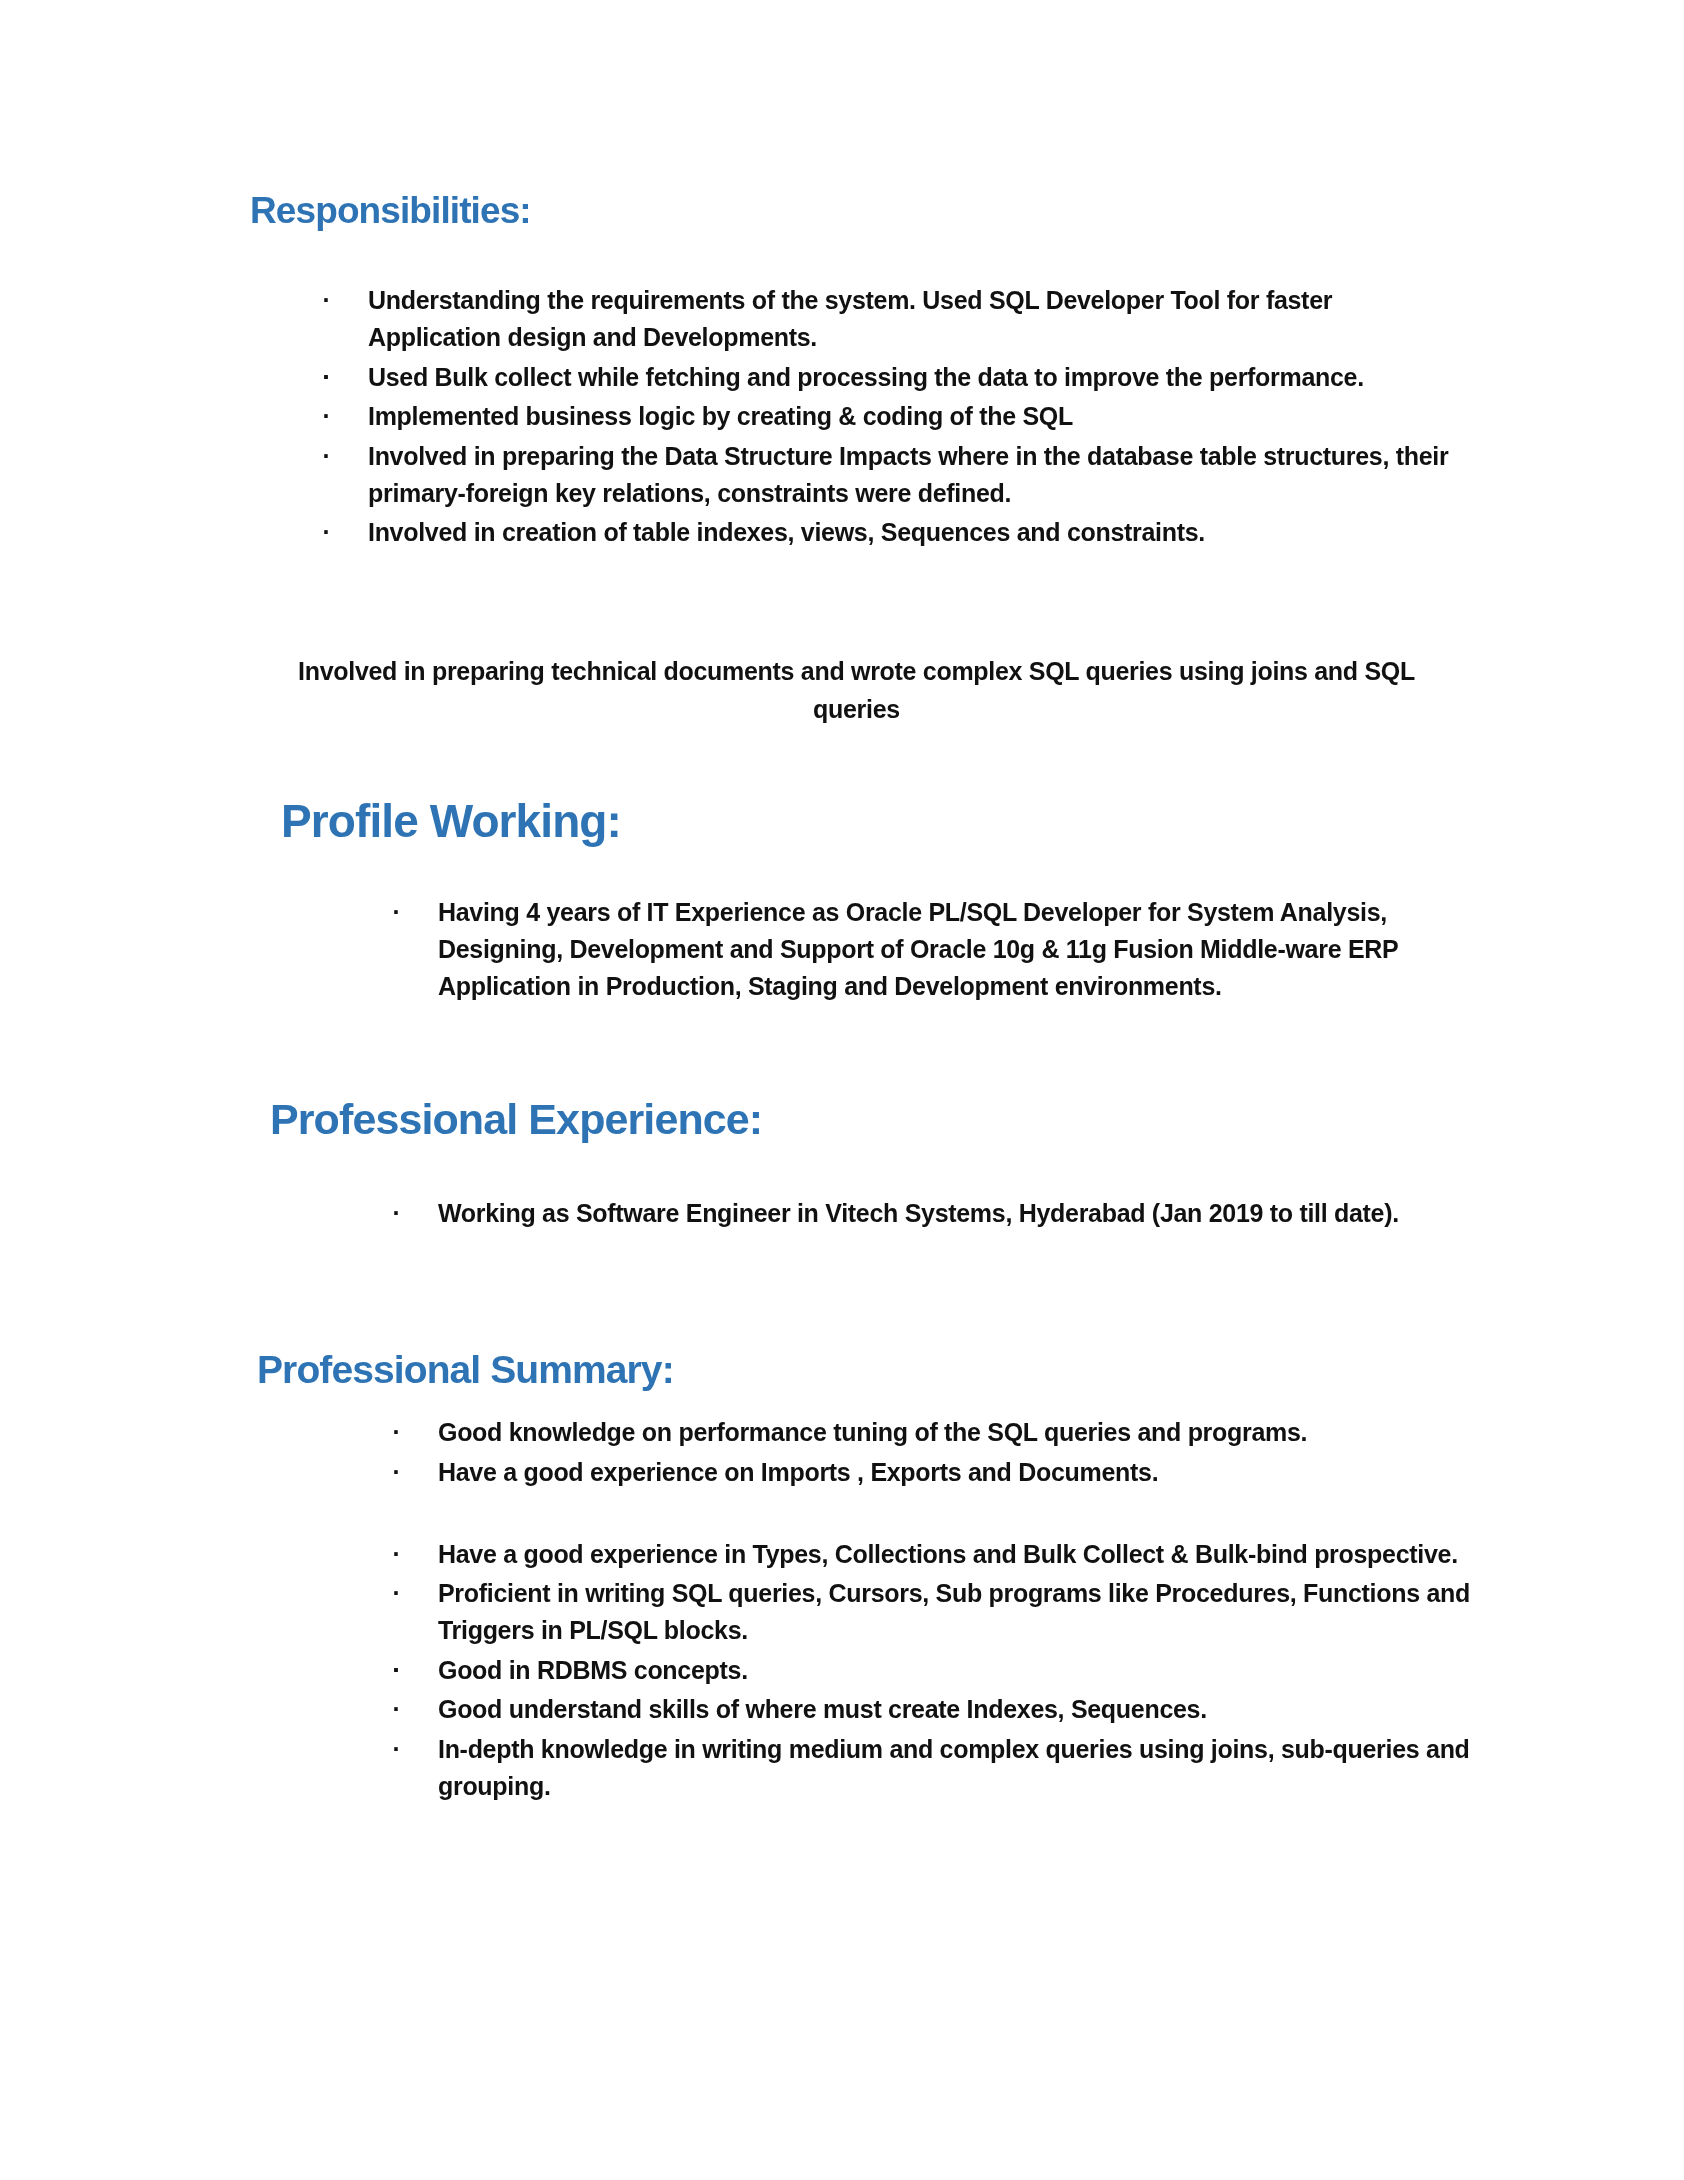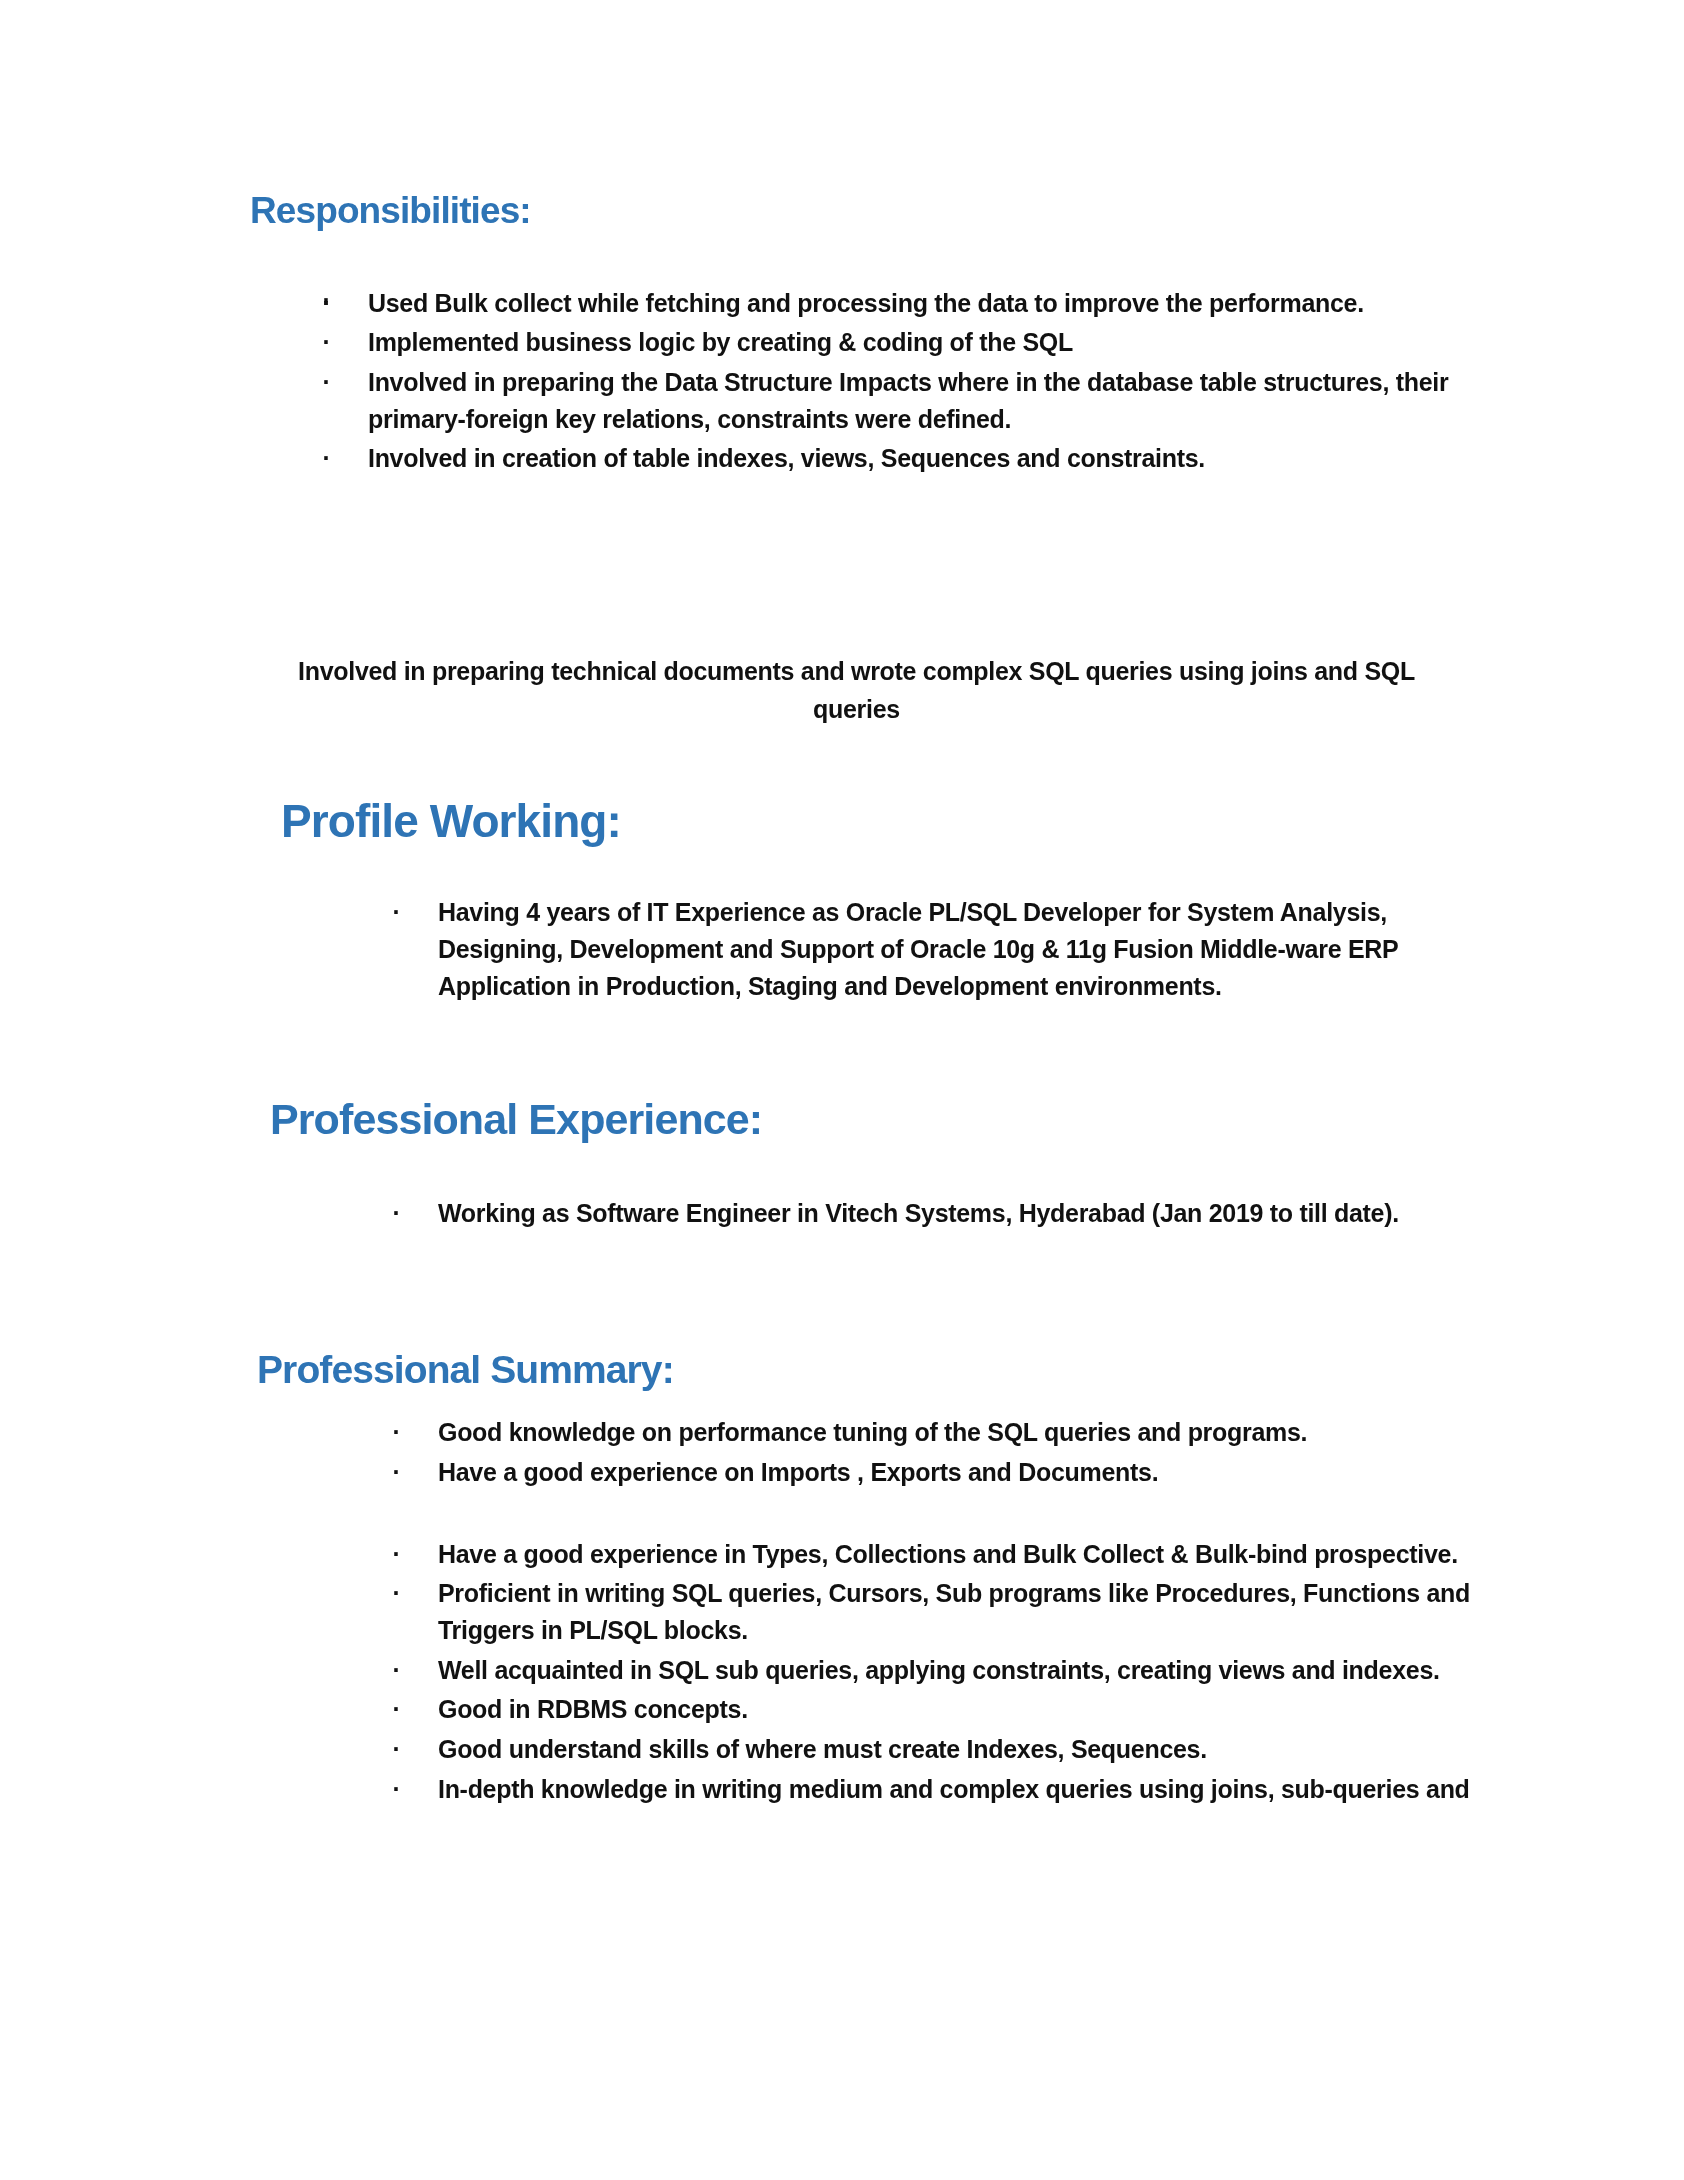--- a/index.html
+++ b/index.html
@@ -76,20 +76,21 @@
 </head>
 <body>
 
 <div class="page">
 
   <h2 class="h h-resp">Responsibilities:</h2>
 
   <ul class="blist" id="list-responsibilities">
     <li>
       <span class="bdot">·</span>
+      <span>Understanding the requirements of the system. Used SQL Developer Tool for faster Application design and Developments.</span>
     </li>
     <li>
       <span class="bdot">·</span>
     </li>
     <li>
       <span class="bdot">·</span>
       <span>Used Bulk collect while fetching and processing the data to improve the performance.</span>
     </li>
     <li>
       <span class="bdot">·</span>
@@ -139,21 +140,20 @@
     <li class="gap-before">
       <span class="bdot">·</span>
       <span>Have a good experience in Types, Collections and Bulk Collect &amp; Bulk-bind prospective.</span>
     </li>
     <li>
       <span class="bdot">·</span>
       <span>Proficient in writing SQL queries, Cursors, Sub programs like Procedures, Functions and Triggers in PL/SQL blocks.</span>
     </li>
     <li>
       <span class="bdot">·</span>
-      <span>Well acquainted in SQL sub queries, applying constraints, creating views and indexes.</span>
     </li>
     <li>
       <span class="bdot">·</span>
       <span>Good in RDBMS concepts.</span>
     </li>
     <li>
       <span class="bdot">·</span>
       <span>Good understand skills of where must create Indexes, Sequences.</span>
     </li>
     <li>

